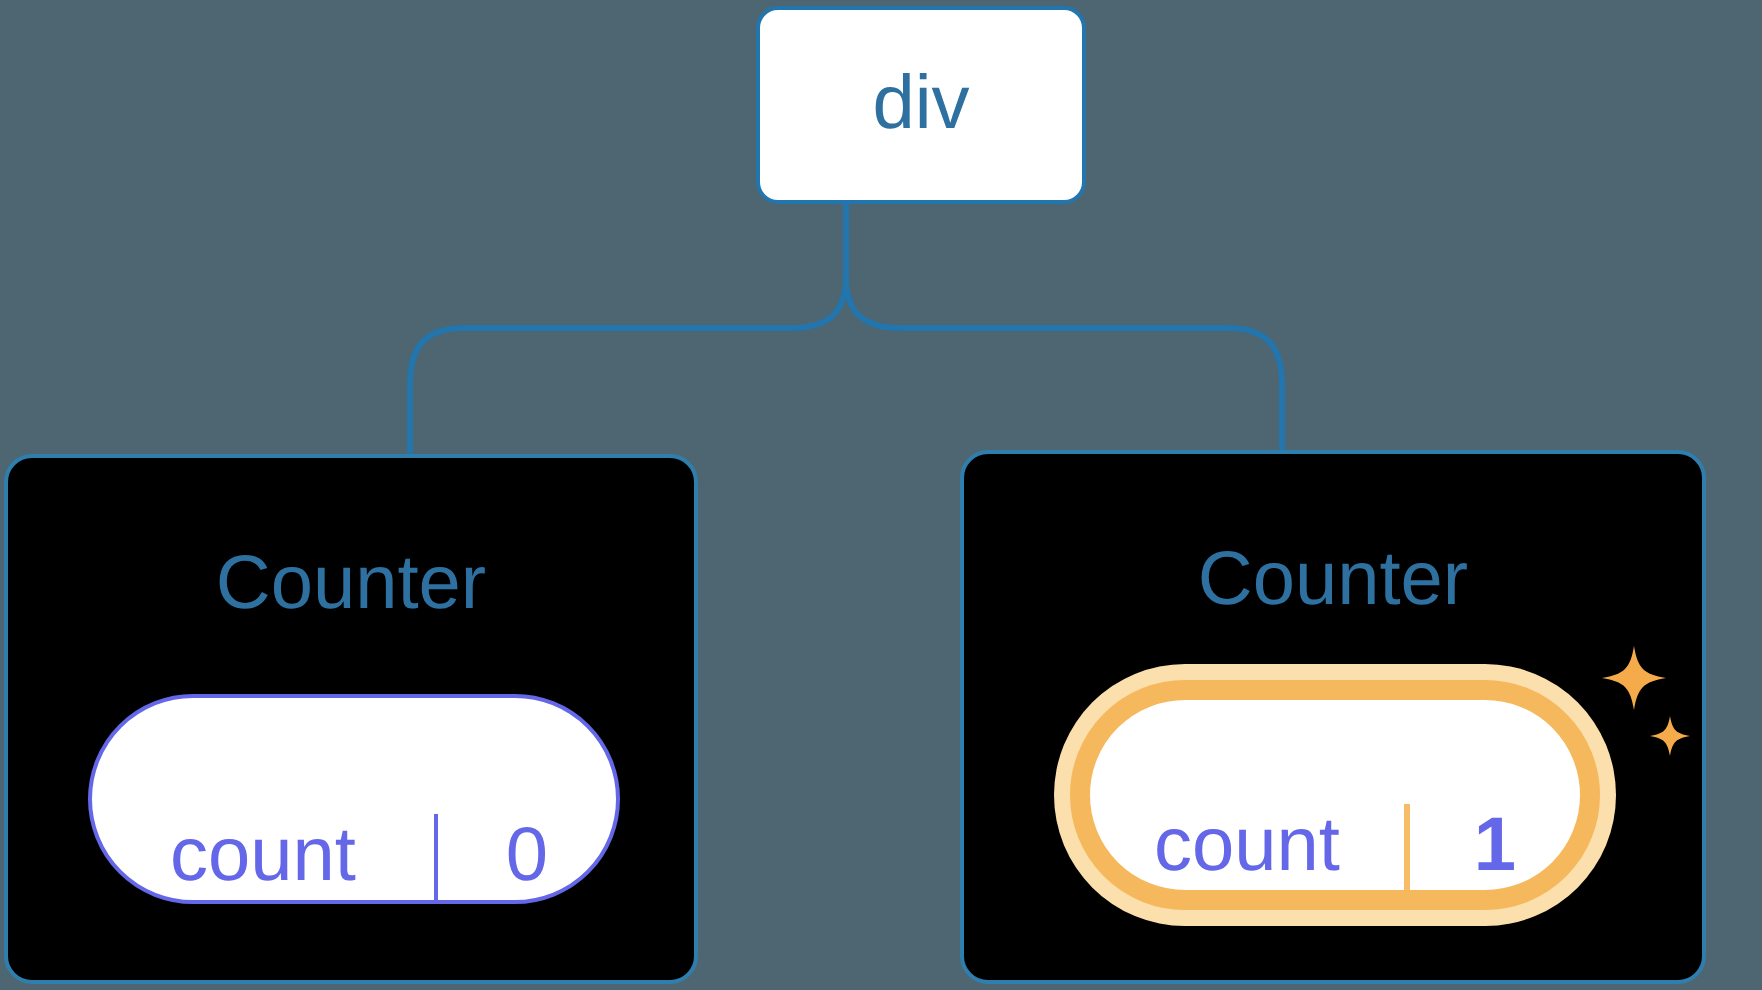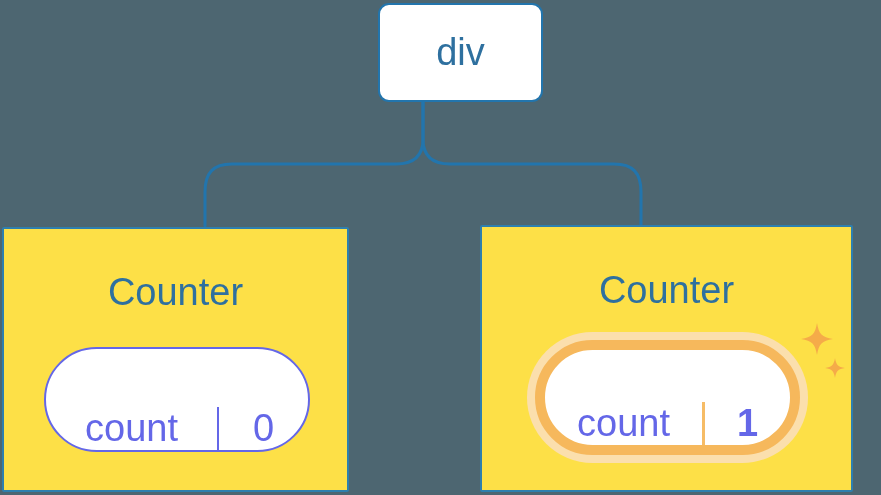--- a/index.html
+++ b/index.html
@@ -25,23 +25,23 @@
     border: 2.5px solid #2275ad;
     border-radius: 11px;
     box-sizing: border-box;
     display: flex; align-items: center; justify-content: center;
     font-size: 38px; font-weight: 500;
     color: #2e709f;
     margin-left: 40px;
   }
   .card {
     position: absolute;
-    background: #fde047;
+    background: #000000;
     border: 2.5px solid #2e7fae;
-    border-radius: 2px;
+    border-radius: 14px;
     box-sizing: border-box;
   }
   .card-left  { left: 2px;   top: 227px; width: 347px; height: 265px; }
   .card-right { left: 480px; top: 225px; width: 373px; height: 267px; }
   .card-title {
     position: absolute;
     left: 0; right: 0; top: 42px;
     text-align: center;
     font-size: 38px; font-weight: 500;
     color: #2e709f;

